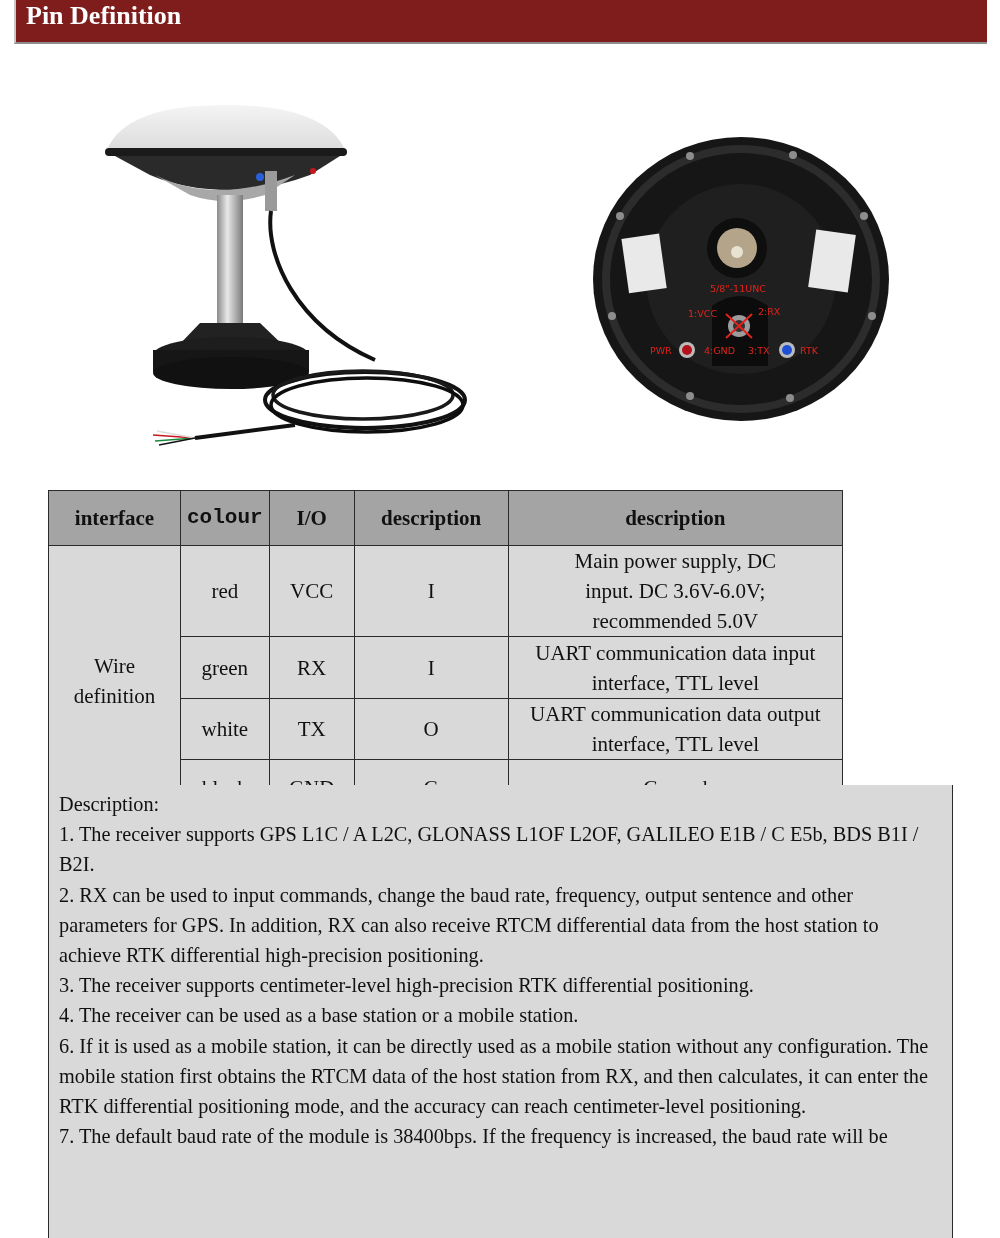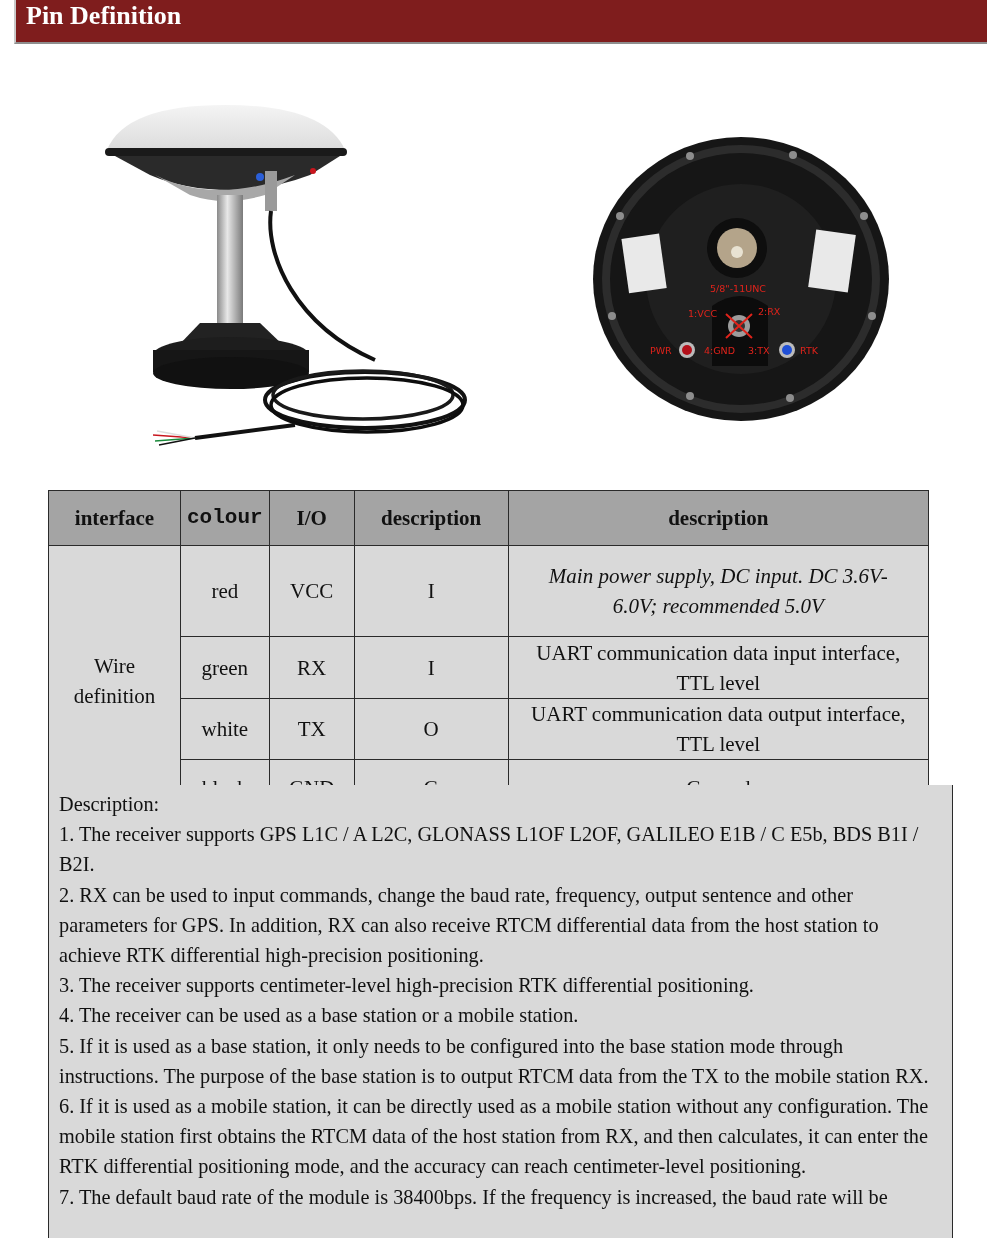--- a/index.html
+++ b/index.html
@@ -5,21 +5,21 @@
   html, body { margin:0; padding:0; background:#ffffff; }
   body { width:1000px; height:1238px; position:relative; overflow:hidden;
          font-family:"Liberation Serif","DejaVu Serif",serif; color:#111; }
   .banner { position:absolute; left:14px; top:0; width:973px; height:44px;
             background:#7f1d1d; border-bottom:2px solid #8e8e8e; border-left:2px solid #c9c9c9; box-sizing:border-box; }
   .banner h1 { margin:0; position:absolute; left:10px; top:1px; font-size:26px; font-weight:bold; color:#ffffff; line-height:30px; }
 
   .photo { position:absolute; }
   .photo svg { display:block; }
 
-  table.pins { position:absolute; left:48px; top:490px; width:881px; border-collapse:collapse;
+  table.pins { position:absolute; left:48px; top:490px; width:795px; border-collapse:collapse;
                font-size:21px; }
   table.pins td, table.pins th { border:1.5px solid #2a2a2a; text-align:center; vertical-align:middle; padding:0 6px; line-height:30px; }
   table.pins th { background:#a4a4a4; font-weight:bold; height:54px; }
   table.pins td { background:#d9d9d9; }
   .c1 { width:119px; } .c2 { width:72px;font-family:Liberation Mono, monospace; } .c3 { width:72px; } .c4 { width:141px; }
   tr.r1 td { height:60px; } tr.r2 td { height:61px; } tr.r3 td { height:60px; } tr.r4 td { height:55px; }
 
   .desc { position:absolute; left:48px; top:785px; width:905px; height:470px; background:#d9d9d9;
           border:1.5px solid #2a2a2a; border-top:none; box-sizing:border-box; padding:4px 10px 0 10px;
           font-size:20.3px; line-height:30.2px; }
@@ -127,21 +127,21 @@
       <th class="c4">description</th>
       <th>description</th>
     </tr>
   </thead>
   <tbody>
     <tr class="r1">
       <td rowspan="4">Wire definition</td>
       <td>red</td>
       <td>VCC</td>
       <td>I</td>
-      <td style="padding:15px 40px;font-style:italic;">Main power supply, DC input. DC 3.6V-6.0V; recommended 5.0V</td>
+      <td style="padding:0 40px;">Main power supply, DC input. DC 3.6V-6.0V; recommended 5.0V</td>
     </tr>
     <tr class="r2">
       <td>green</td>
       <td>RX</td>
       <td>I</td>
       <td style="padding:0 14px;text-align:center;">UART communication data input interface, TTL level</td>
     </tr>
     <tr class="r3">
       <td>white</td>
       <td>TX</td>
@@ -156,16 +156,15 @@
     </tr>
   </tbody>
 </table>
 
 <div class="desc">
   <p>Description:</p>
   <p>1. The receiver supports GPS L1C / A L2C, GLONASS L1OF L2OF, GALILEO E1B / C E5b, BDS B1I / B2I.</p>
   <p>2. RX can be used to input commands, change the baud rate, frequency, output sentence and other parameters for GPS. In addition, RX can also receive RTCM differential data from the host station to achieve RTK differential high-precision positioning.</p>
   <p>3. The receiver supports centimeter-level high-precision RTK differential positioning.</p>
   <p>4. The receiver can be used as a base station or a mobile station.</p>
-  <p>5. If it is used as a base station, it only needs to be configured into the base station mode through instructions. The purpose of the base station is to output RTCM data from the TX to the mobile station RX.</p>
   <p>6. If it is used as a mobile station, it can be directly used as a mobile station without any configuration. The mobile station first obtains the RTCM data of the host station from RX, and then calculates, it can enter the RTK differential positioning mode, and the accuracy can reach centimeter-level positioning.</p>
   <p>7. The default baud rate of the module is 38400bps. If the frequency is increased, the baud rate will be</p>
 </div>
 
 </body></html>

